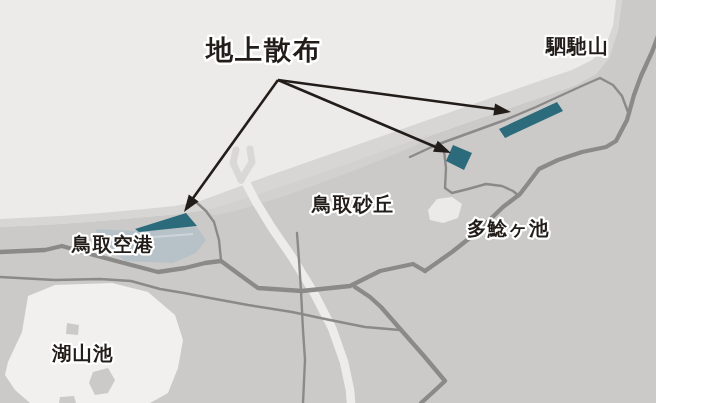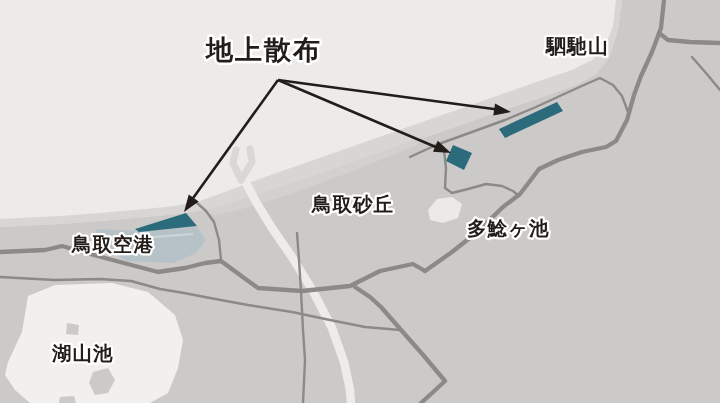--- a/index.html
+++ b/index.html
@@ -1,16 +1,16 @@
 <!DOCTYPE html>
 <html><head>
 <meta charset="utf-8">
 <style>
   html,body{margin:0;padding:0;background:#ffffff;}
-  .stage{position:relative;width:720px;height:403px;overflow:hidden;
+  .stage{position:relative;width:656px;height:403px;overflow:hidden;
          font-family:"Liberation Sans","DejaVu Sans",sans-serif;}
   svg{display:block}
   .maplabel{font-family:"Liberation Sans","DejaVu Sans",sans-serif;
             font-weight:700;
             stroke:#ffffff;stroke-width:4.5px;paint-order:stroke;
             stroke-linejoin:round;letter-spacing:1px;}
   .maptitle{font-family:"Liberation Sans","DejaVu Sans",sans-serif;
             font-weight:700;font-size:27px;
             stroke:#ffffff;stroke-width:5px;paint-order:stroke;
             stroke-linejoin:round;letter-spacing:2px;}

